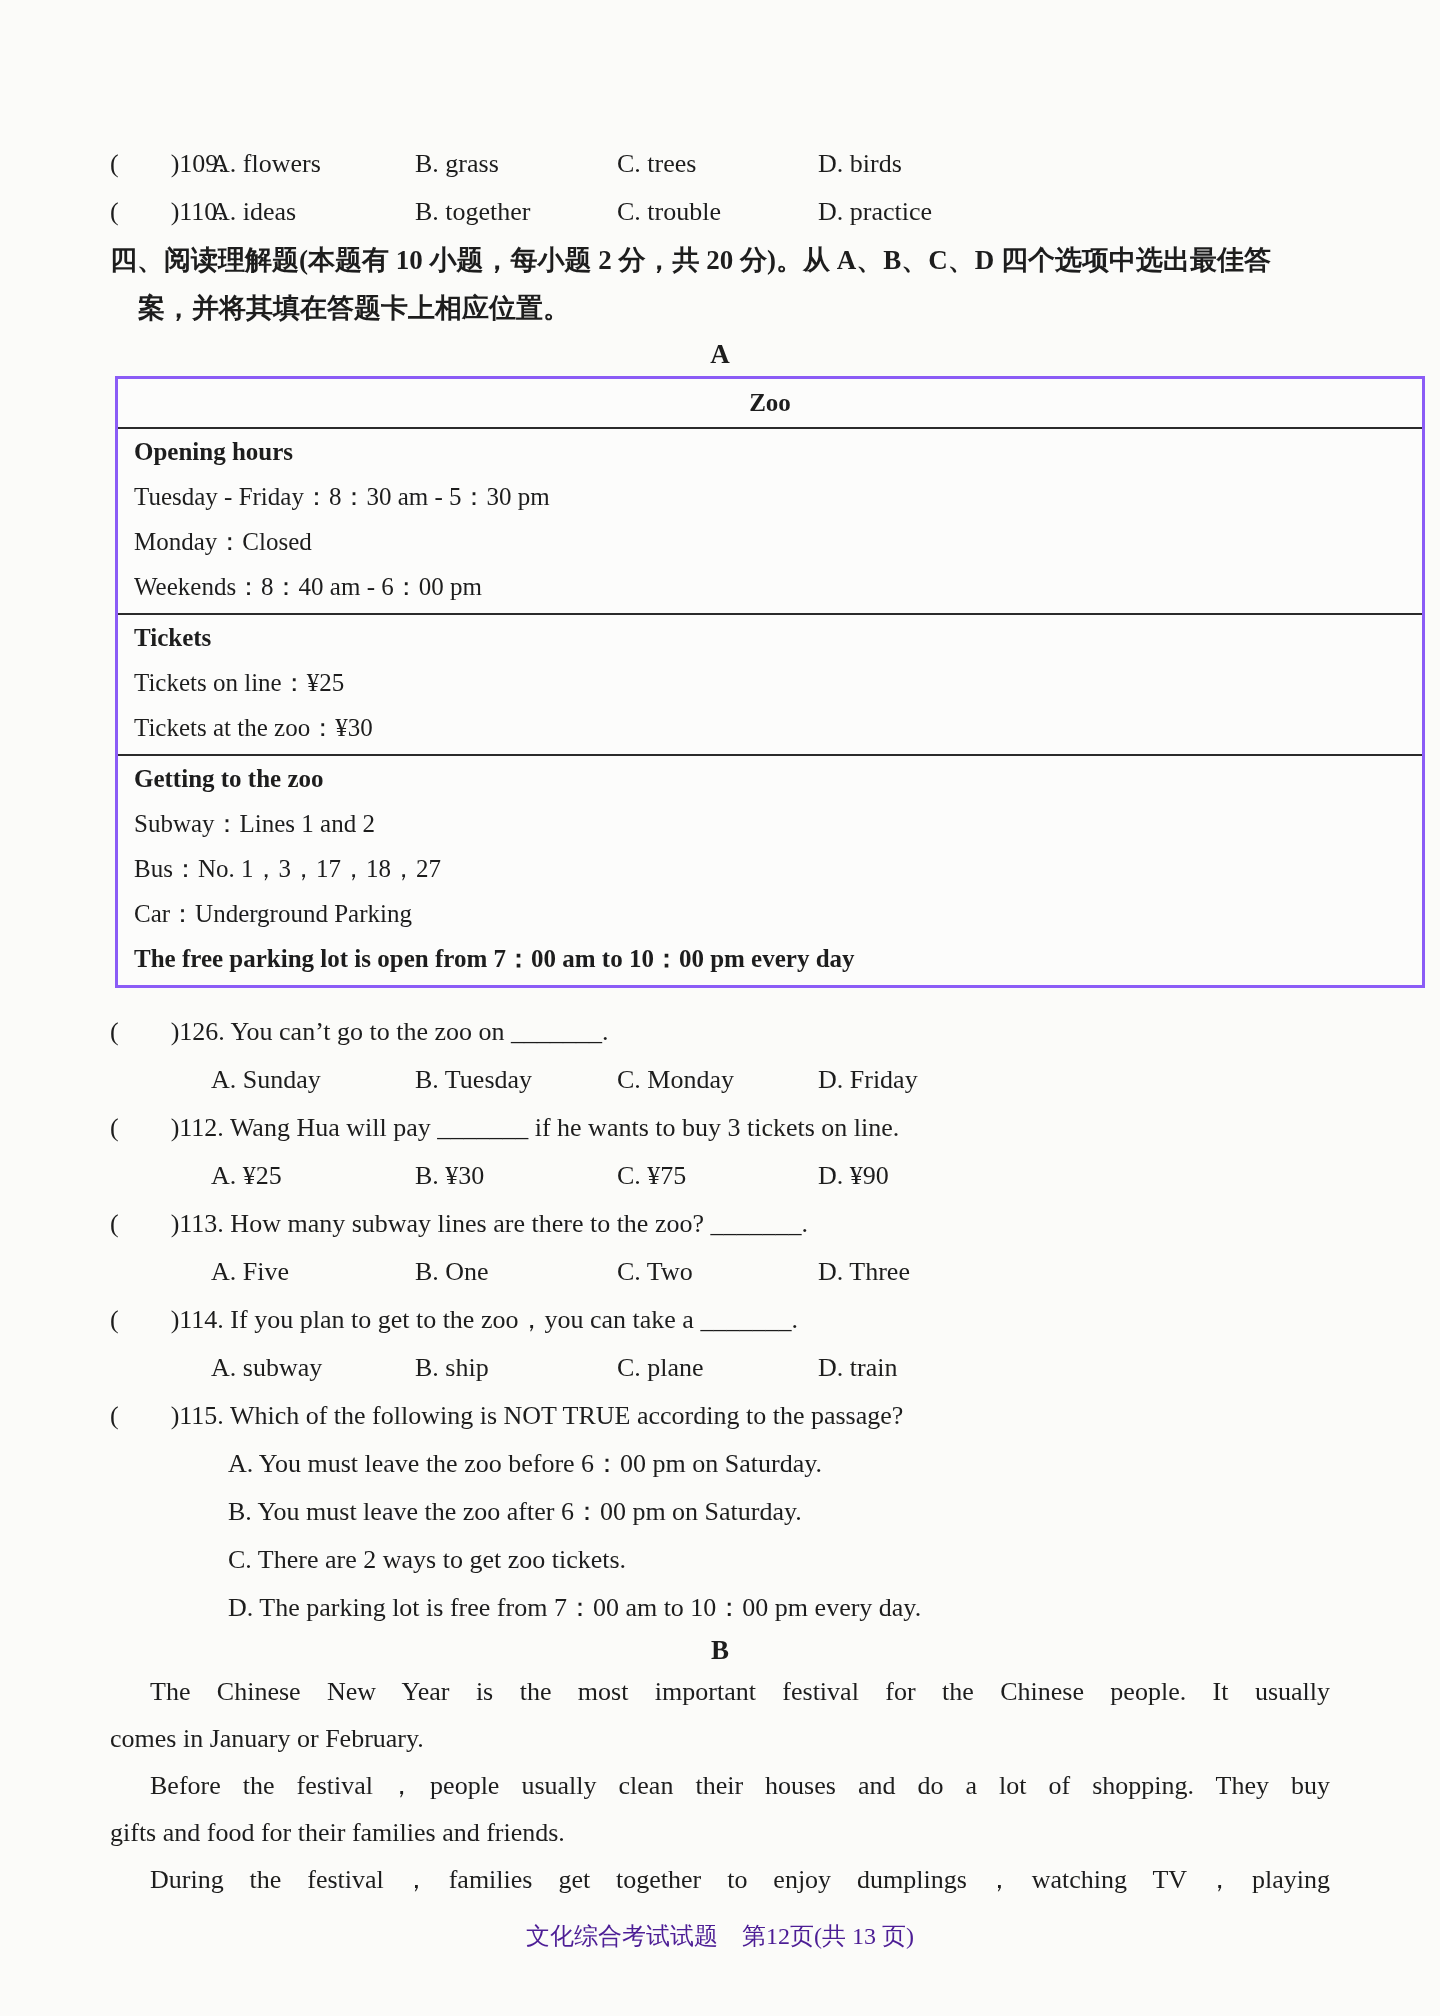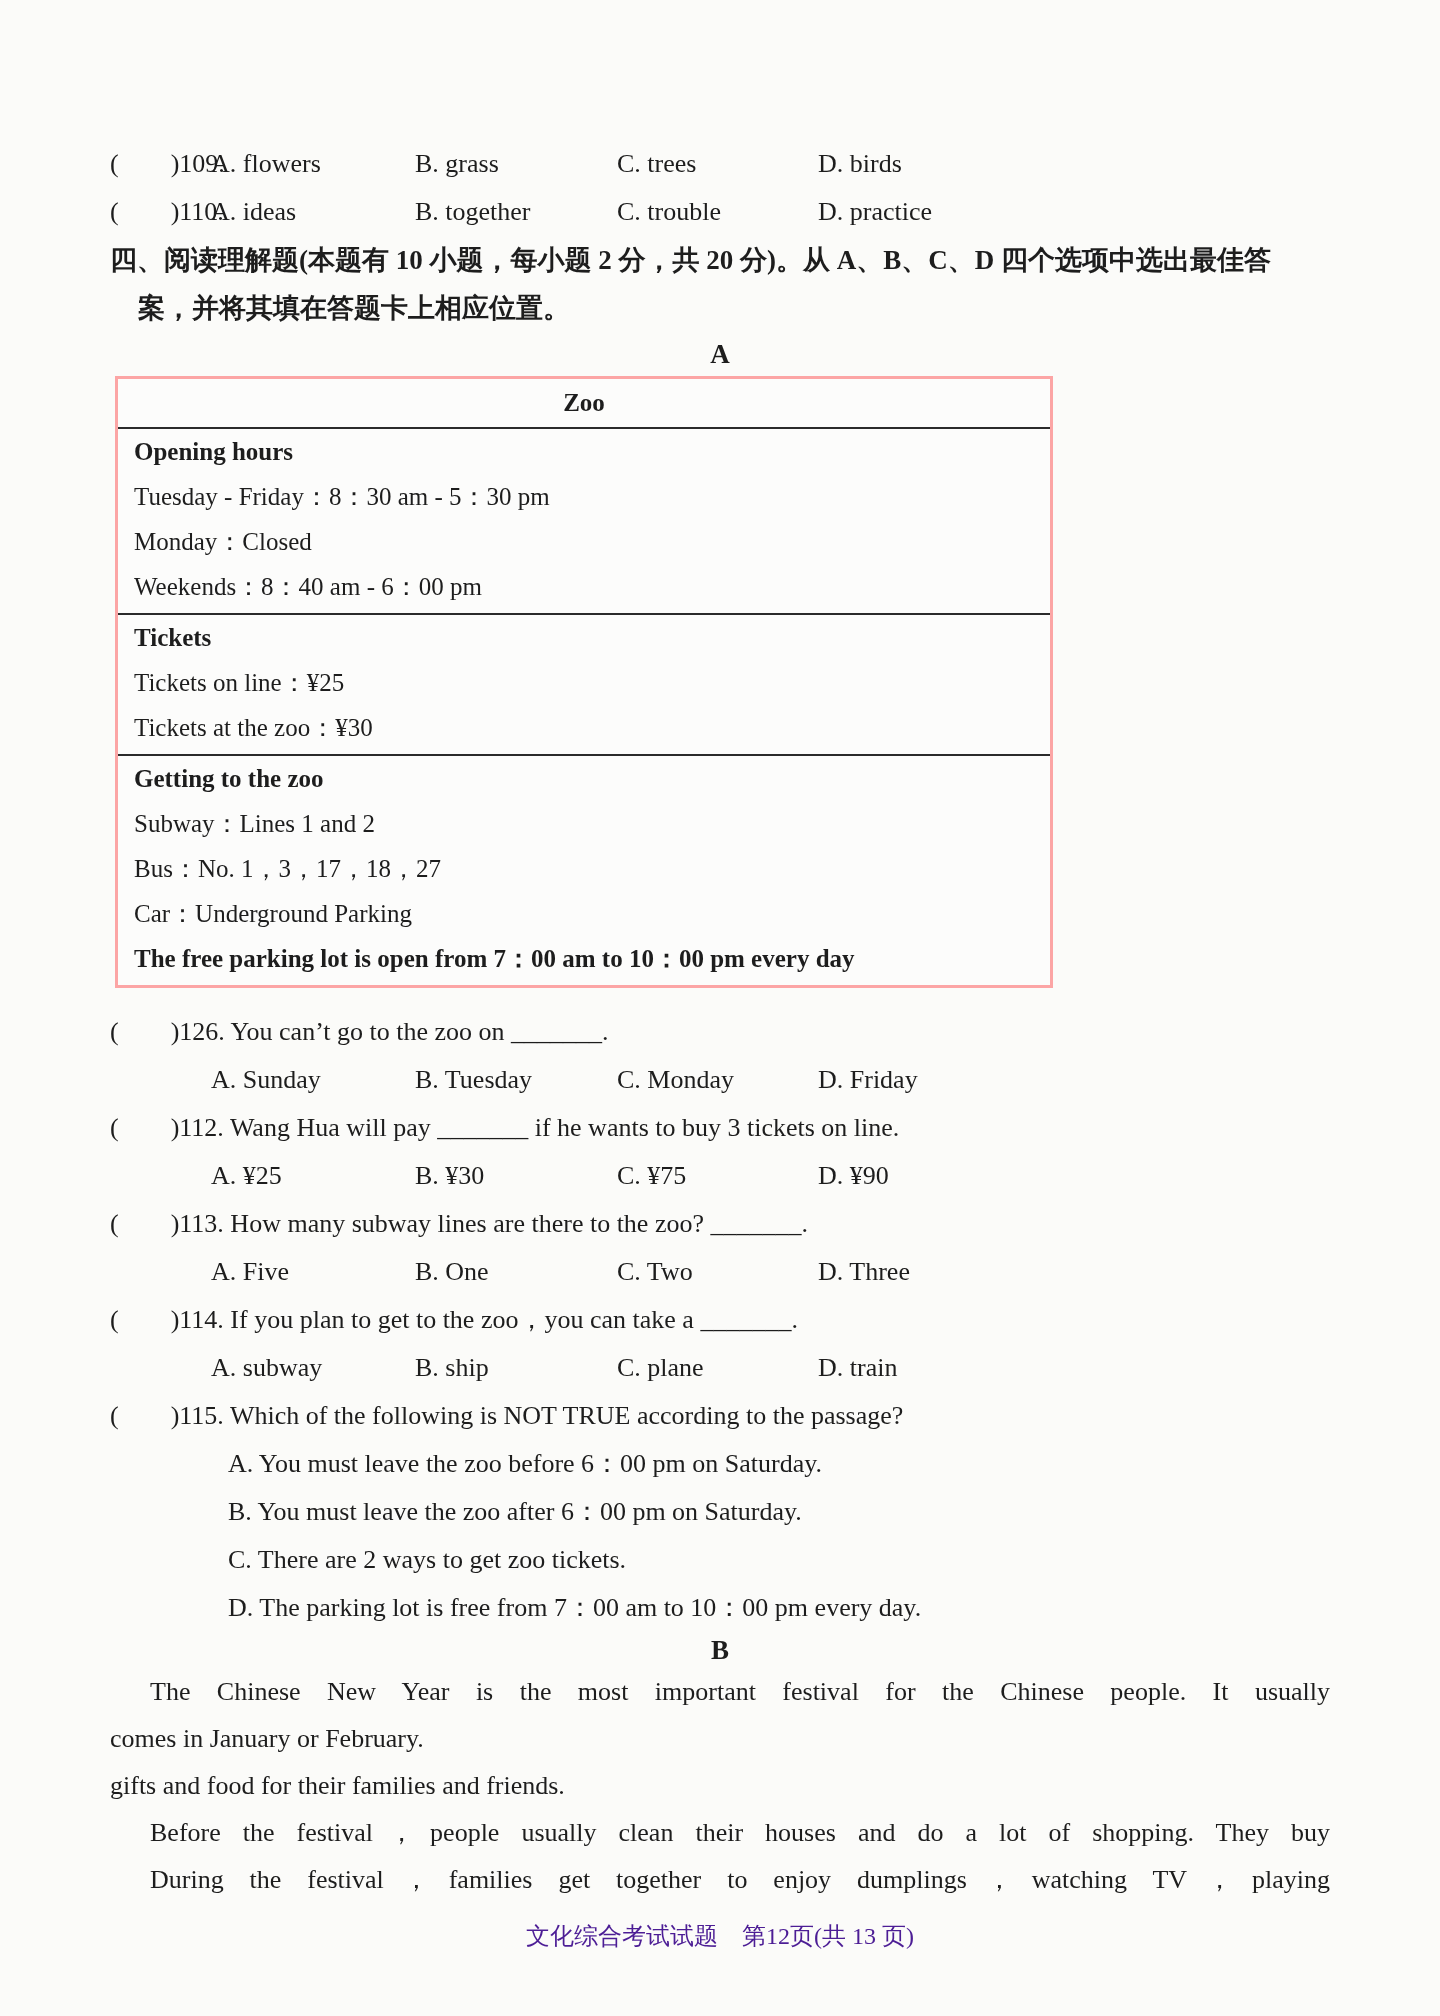--- a/index.html
+++ b/index.html
@@ -25,22 +25,22 @@
   .opt-c { left: 507px; } .opt-d { left: 708px; }
 
   .sec-heading { font-size: 27px; font-weight: bold; line-height: 48px; }
   .h-line1 { white-space: nowrap; }
   .h-line2 { margin-left: 28px; }
 
   .passage-label { text-align: center; font-weight: bold; font-size: 27px; line-height: 44px; }
   .passage-label.b-label { line-height: 36px; }
 
   .zoo-table {
-    box-sizing: border-box; width: 938px; margin-left: 5px;
-    border: 3px solid #fca5a5; background: #fcfcfb;
+    box-sizing: border-box; width: 1310px; margin-left: 5px;
+    border: 3px solid #8b5cf6; background: #fcfcfb;
   }
   .zoo-title {
     text-align: center; font-weight: bold; font-size: 25px;
     line-height: 48px; border-bottom: 2px solid #2b2b2b;
   }
   .t-section {
     padding: 0 16px 4px 16px; border-bottom: 2px solid #2b2b2b;
     font-size: 25px; line-height: 45px;
   }
   .t-section:last-child { border-bottom: none; }
@@ -174,19 +174,19 @@
     </div>
     <div class="q-subopt">A. You must leave the zoo before 6：00 pm on Saturday.</div>
     <div class="q-subopt">B. You must leave the zoo after 6：00 pm on Saturday.</div>
     <div class="q-subopt">C. There are 2 ways to get zoo tickets.</div>
     <div class="q-subopt">D. The parking lot is free from 7：00 am to 10：00 pm every day.</div>
 
     <div class="passage-label b-label">B</div>
 
     <div class="para-line indent stretch">The Chinese New Year is the most important festival for the Chinese people. It usually</div>
     <div class="para-line">comes in January or February.</div>
+    <div class="para-line indent stretch">Before the festival，people usually clean their houses and do a lot of shopping. They buy</div>
     <div class="para-line">gifts and food for their families and friends.</div>
-    <div class="para-line indent stretch">Before the festival，people usually clean their houses and do a lot of shopping. They buy</div>
     <div class="para-line indent stretch">During the festival，families get together to enjoy dumplings，watching TV，playing</div>
 
     <div class="footer">文化综合考试试题　第12页(共 13 页)</div>
   </div>
 </div>
 
 </body></html>

